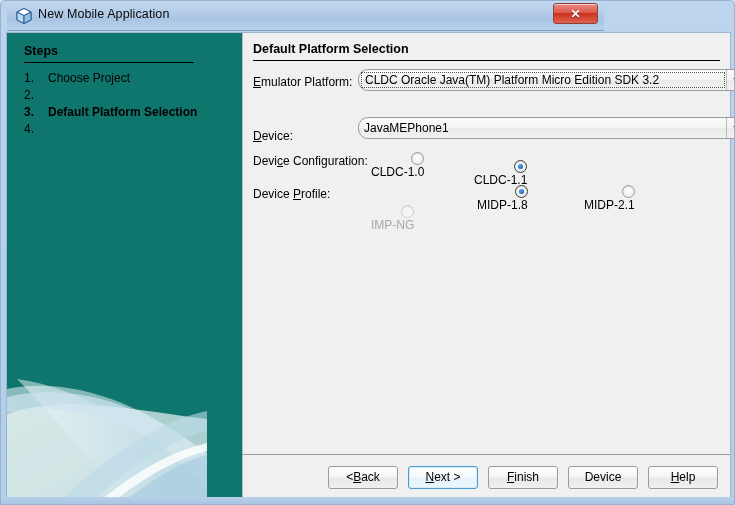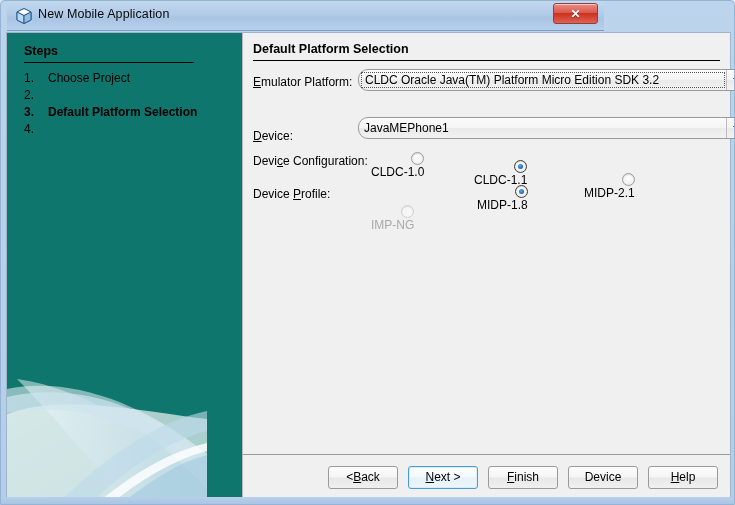--- a/index.html
+++ b/index.html
@@ -328,21 +328,21 @@
 
       <div class="field-label" style="left:10px; top:154px;"><span>Device </span><span class="mn">P</span><span>rofile:</span></div>
       <div class="radio-item disabled" style="left:122px; top:152px;">
         <span class="radio-mark"></span>
         <span class="radio-label">IMP-NG</span>
       </div>
       <div class="radio-item checked" style="left:228px; top:152px;">
         <span class="radio-mark"></span>
         <span class="radio-label">MIDP-1.8</span>
       </div>
-      <div class="radio-item" style="left:335px; top:140px;">
+      <div class="radio-item" style="left:335px; top:152px;">
         <span class="radio-mark"></span>
         <span class="radio-label">MIDP-2.1</span>
       </div>
 
       <div id="btn-sep"></div>
       <div id="buttonbar">
         <button class="btn">
             <span>&lt; </span>
             <span class="mn">B</span>
             <span>ack</span>

